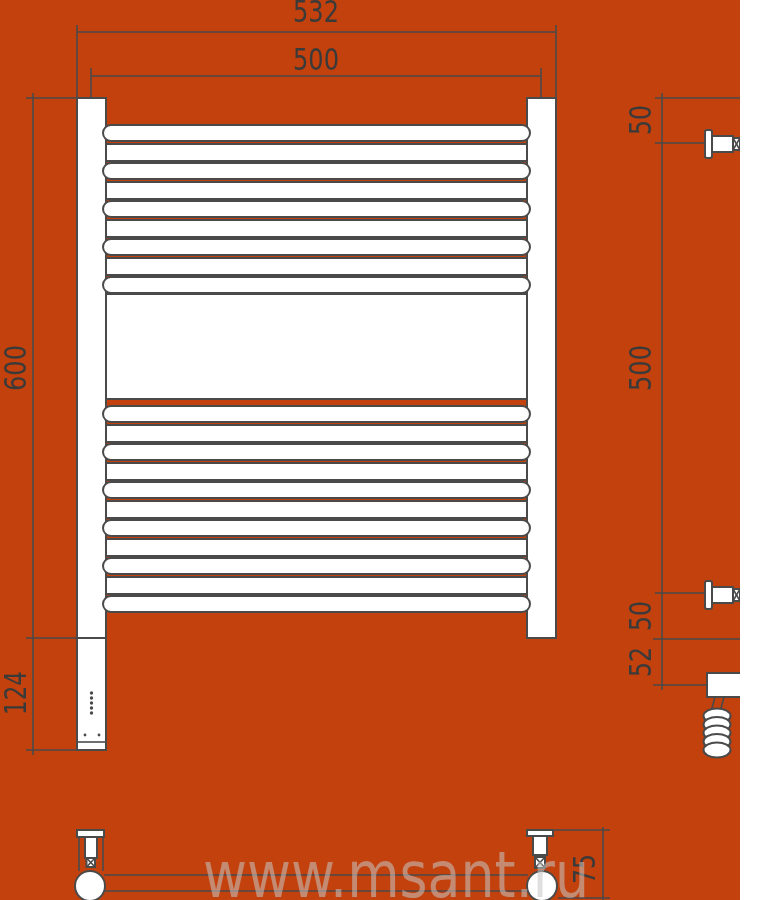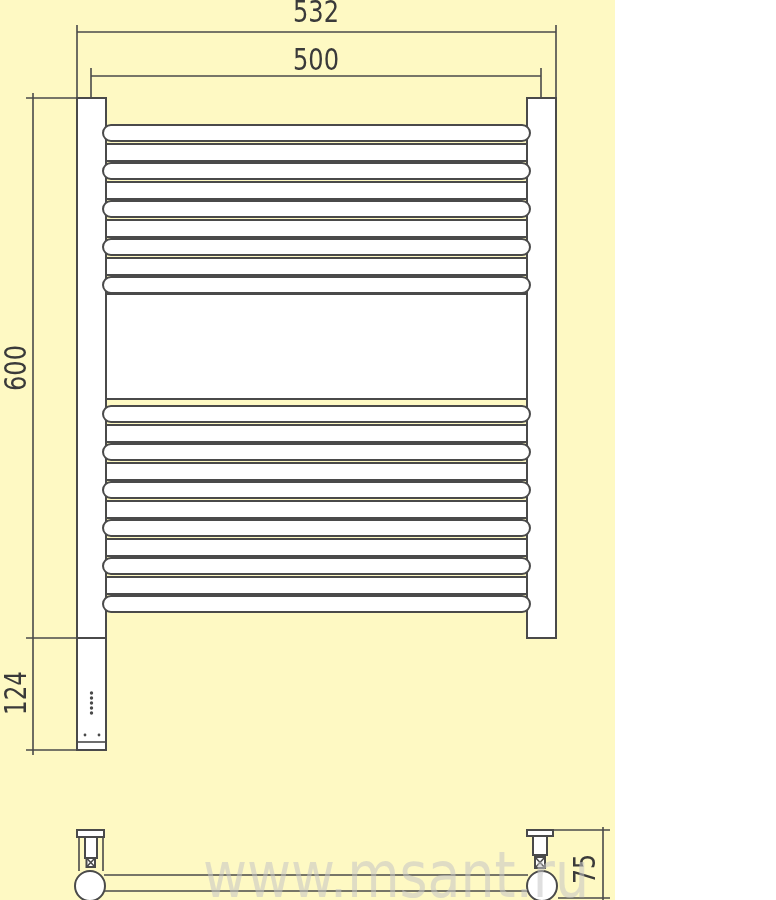--- a/index.html
+++ b/index.html
@@ -1,16 +1,16 @@
 <!DOCTYPE html>
 <html><head>
 <meta charset="utf-8">
 <style>
   html,body{margin:0;padding:0;background:#ffffff;}
-  .canvas{width:615px;height:900px;position:relative;background:#fef9c3;overflow:hidden;}
+  .canvas{width:740px;height:900px;position:relative;background:#c2410c;overflow:hidden;}
   svg{display:block;}
   .outline{fill:#ffffff;stroke:#4a4a4a;stroke-width:2;}
   .thin{fill:none;stroke:#4a4a4a;stroke-width:1.6;}
   .dimline{stroke:#4a4a4a;stroke-width:1.6;fill:none;}
   .dim-text{font-family:"DejaVu Sans",sans-serif;font-size:31px;fill:#3a3a3a;}
   .watermark{font-family:"DejaVu Sans",sans-serif;font-size:64px;fill:#c6c6c6;opacity:0.55;}
   .dot{fill:#4a4a4a;stroke:none;}
 </style>
 </head>
 <body>

